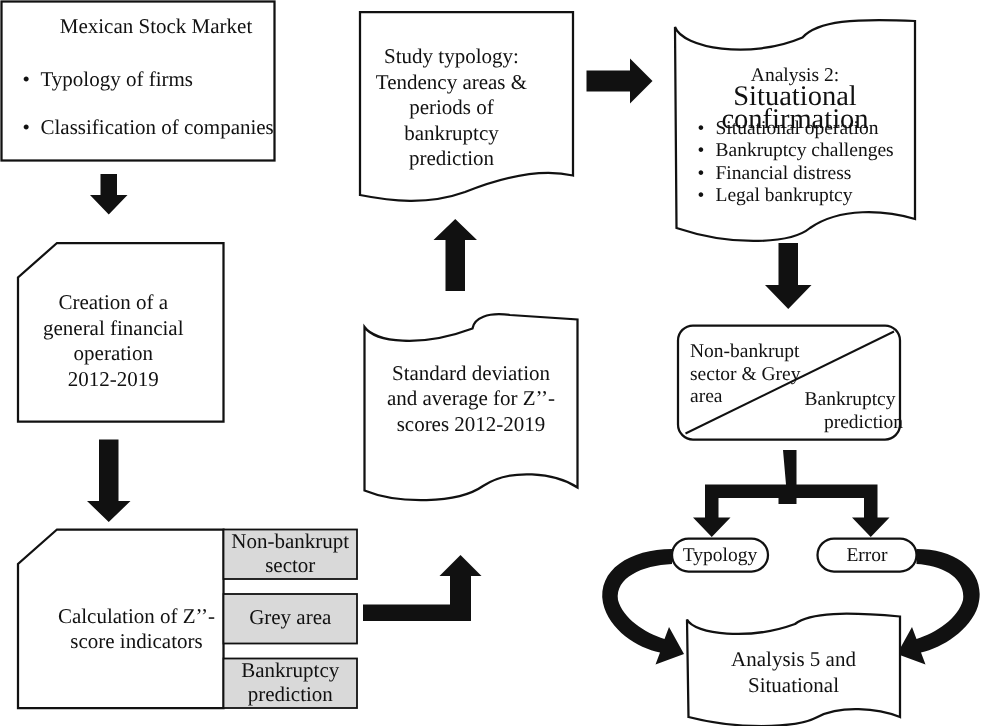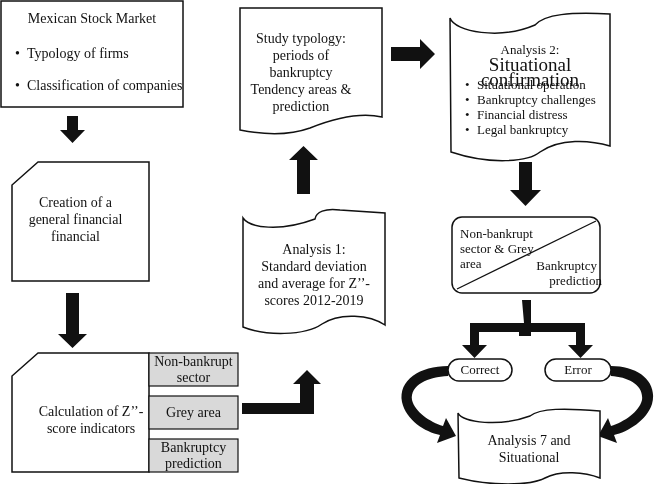--- a/index.html
+++ b/index.html
@@ -56,60 +56,60 @@
   <rect x="448" y="359" width="64" height="22" rx="11" ry="11" fill="#fff" stroke="#111" stroke-width="1.5"></rect>
   <rect x="545" y="359" width="66" height="22" rx="11" ry="11" fill="#fff" stroke="#111" stroke-width="1.5"></rect>
 
   <path d="M448,366 C420,366 398,380 402,402 C406,420 425,432 440,435 L437,443 L456,436 L446,418 L443,426 C430,422 415,412 412,400 C410,385 428,377 448,376 Z" fill="#111"></path>
 
   <path d="M611,366 C639,366 658,382 652,404 C647,420 628,432 614,435 L617,443 L598,436 L608,418 L611,426 C624,422 639,412 642,400 C644,385 628,377 611,376 Z" fill="#111"></path>
 
   <path d="M458,413 C463,423 500,427 530,416 C540,408 565,408 600,411 L600,478 C585,472 560,470 545,478 C530,486 490,486 459,478 Z" fill="#fff" stroke="#111" stroke-width="1.5"></path>
 </svg>
 
-<div class="txt" style="left:1px; top:10px; width:182px;">Mexican Stock Market</div>
+<div class="txt" style="left:1px; top:10px; width:182px;padding-left:12px;">Mexican Stock Market</div>
 <ul class="b txt" style="left:8px; top:40px; width:175px;">
   <li style="margin-bottom:15px;">Typology of firms</li>
   <li>Classification of companies</li>
 </ul>
 
 <div class="txt" style="left:12px; top:194px; width:127px;text-align:center;">
   <div>Creation of a</div>
   <div>general financial</div>
-  <div>financial</div>
+  <div>operation</div>
+  <div>2012-2019</div>
 </div>
 
 <div class="txt" style="left:12px; top:403px; width:158px;">
   <div>Calculation of Z’’-</div>
   <div>score indicators</div>
 </div>
 
 <div class="grey-label" style="left:149px; top:353px; width:89px; height:33px; flex-direction:column;">
   <div>Non-bankrupt</div>
   <div>sector</div>
 </div>
 <div class="grey-label" style="left:149px; top:396px; width:89px; height:33px;">
   <div>Grey area</div>
 </div>
 <div class="grey-label" style="left:149px; top:439px; width:89px; height:33px; flex-direction:column;">
   <div>Bankruptcy</div>
   <div>prediction</div>
 </div>
 
 <div class="txt" style="left:243px; top:241px; width:142px;">
-  <div>Analysis 1:</div>
   <div>Standard deviation</div>
   <div>and average for Z’’-</div>
   <div>scores 2012-2019</div>
 </div>
 
 <div class="txt" style="left:240px; top:30px; width:122px;">
   <div>Study typology:</div>
+  <div>Tendency areas &amp;</div>
   <div>periods of bankruptcy</div>
-  <div>Tendency areas &amp;</div>
   <div>prediction</div>
 </div>
 
 <div class="txt" style="left:450px; top:42px; width:160px; font-size:13px; line-height:15px;">Analysis 2:</div>
 <div class="txt" style="left:450px; top:57px; width:160px; font-size:19px; line-height:15px;">Situational confirmation</div>
 <ul class="b txt" style="left:458px; top:72px; width:150px; font-size:13px; line-height:15px;">
   <li>Situational operation</li>
   <li>Bankruptcy challenges</li>
   <li>Financial distress</li>
   <li>Legal bankruptcy</li>
@@ -118,19 +118,19 @@
 <div class="txt left" style="left:460px; top:226px; width:90px; font-size:13px; line-height:15px;">
   <div>Non-bankrupt</div>
   <div>sector &amp; Grey</div>
   <div>area</div>
 </div>
 <div class="txt" style="left:525px; top:258px; width:80px; font-size:13px; line-height:15px; text-align:right; right:auto;">
   <div style="padding-right:8px;">Bankruptcy</div>
   <div style="padding-right:3px;">prediction</div>
 </div>
 
-<div class="txt" style="left:448px; top:362px; width:64px; font-size:13px; line-height:16px;">Correct</div>
+<div class="txt" style="left:448px; top:362px; width:64px; font-size:13px; line-height:16px;">Typology</div>
 <div class="txt" style="left:545px; top:362px; width:66px; font-size:13px; line-height:16px;">Error</div>
 
 <div class="txt" style="left:458px; top:432px; width:142px;">
-  <div>Analysis 7 and</div>
+  <div>Analysis 5 and</div>
   <div>Situational</div>
 </div>
 
 </body></html>

